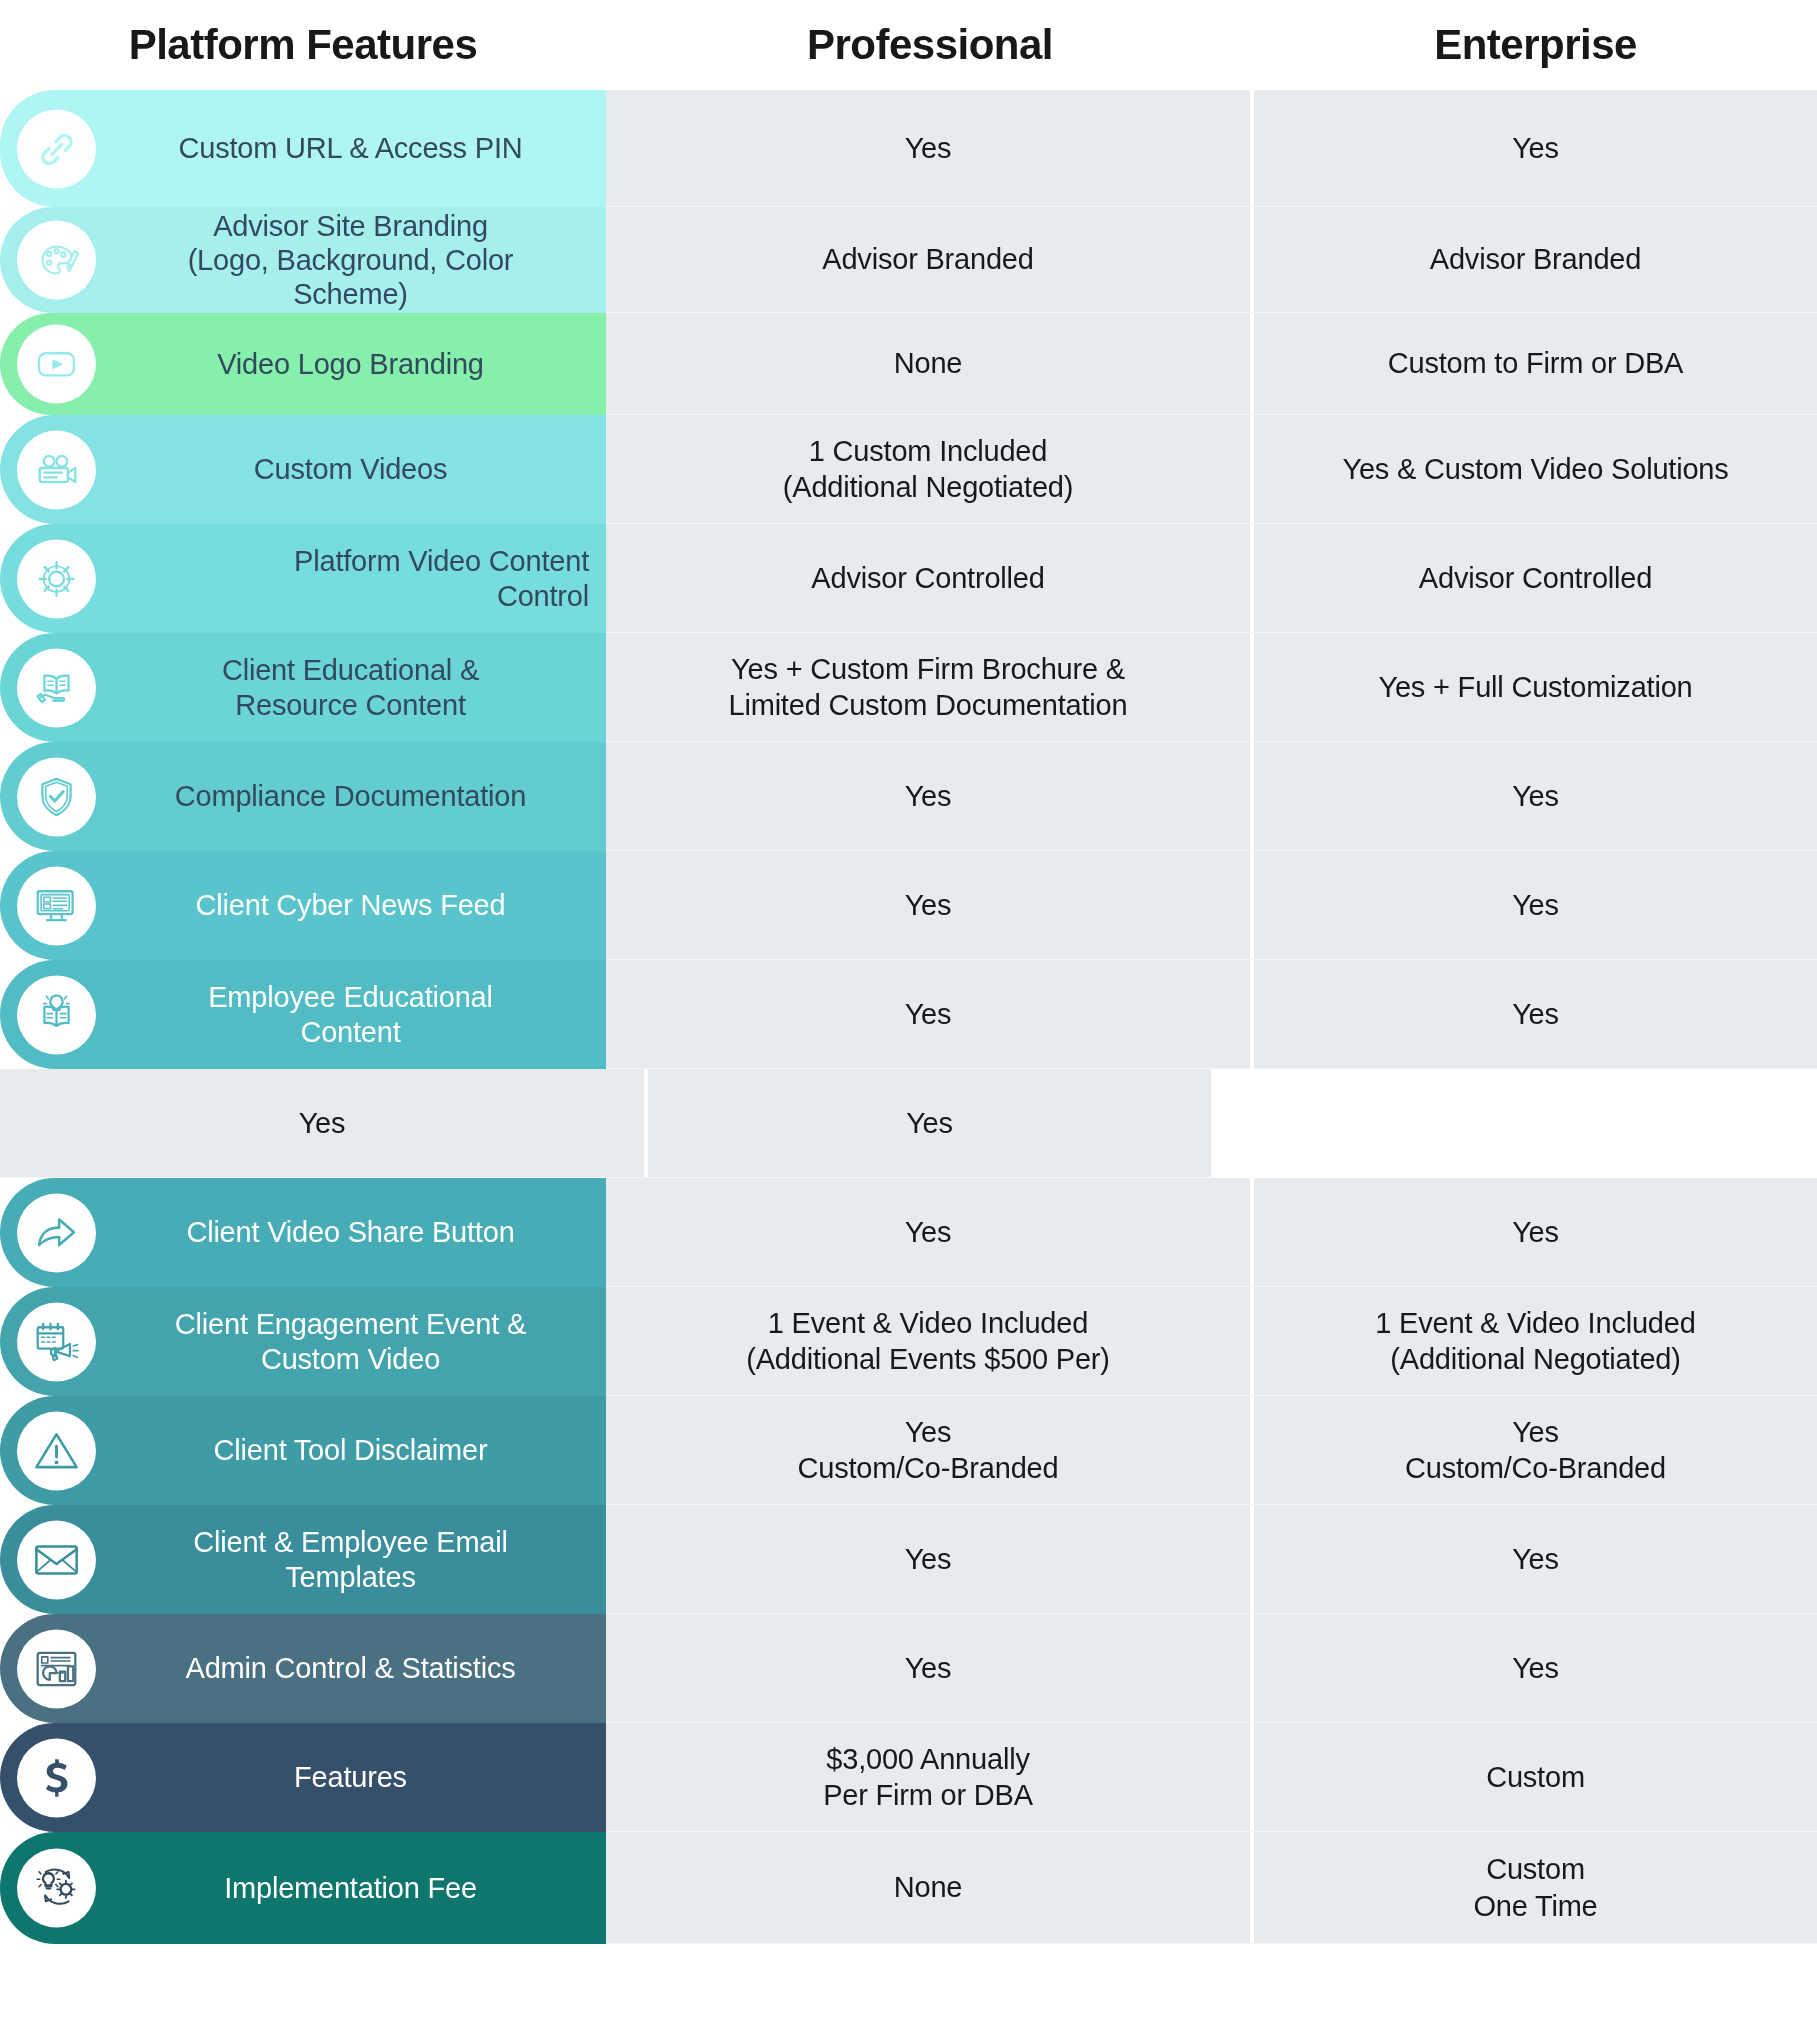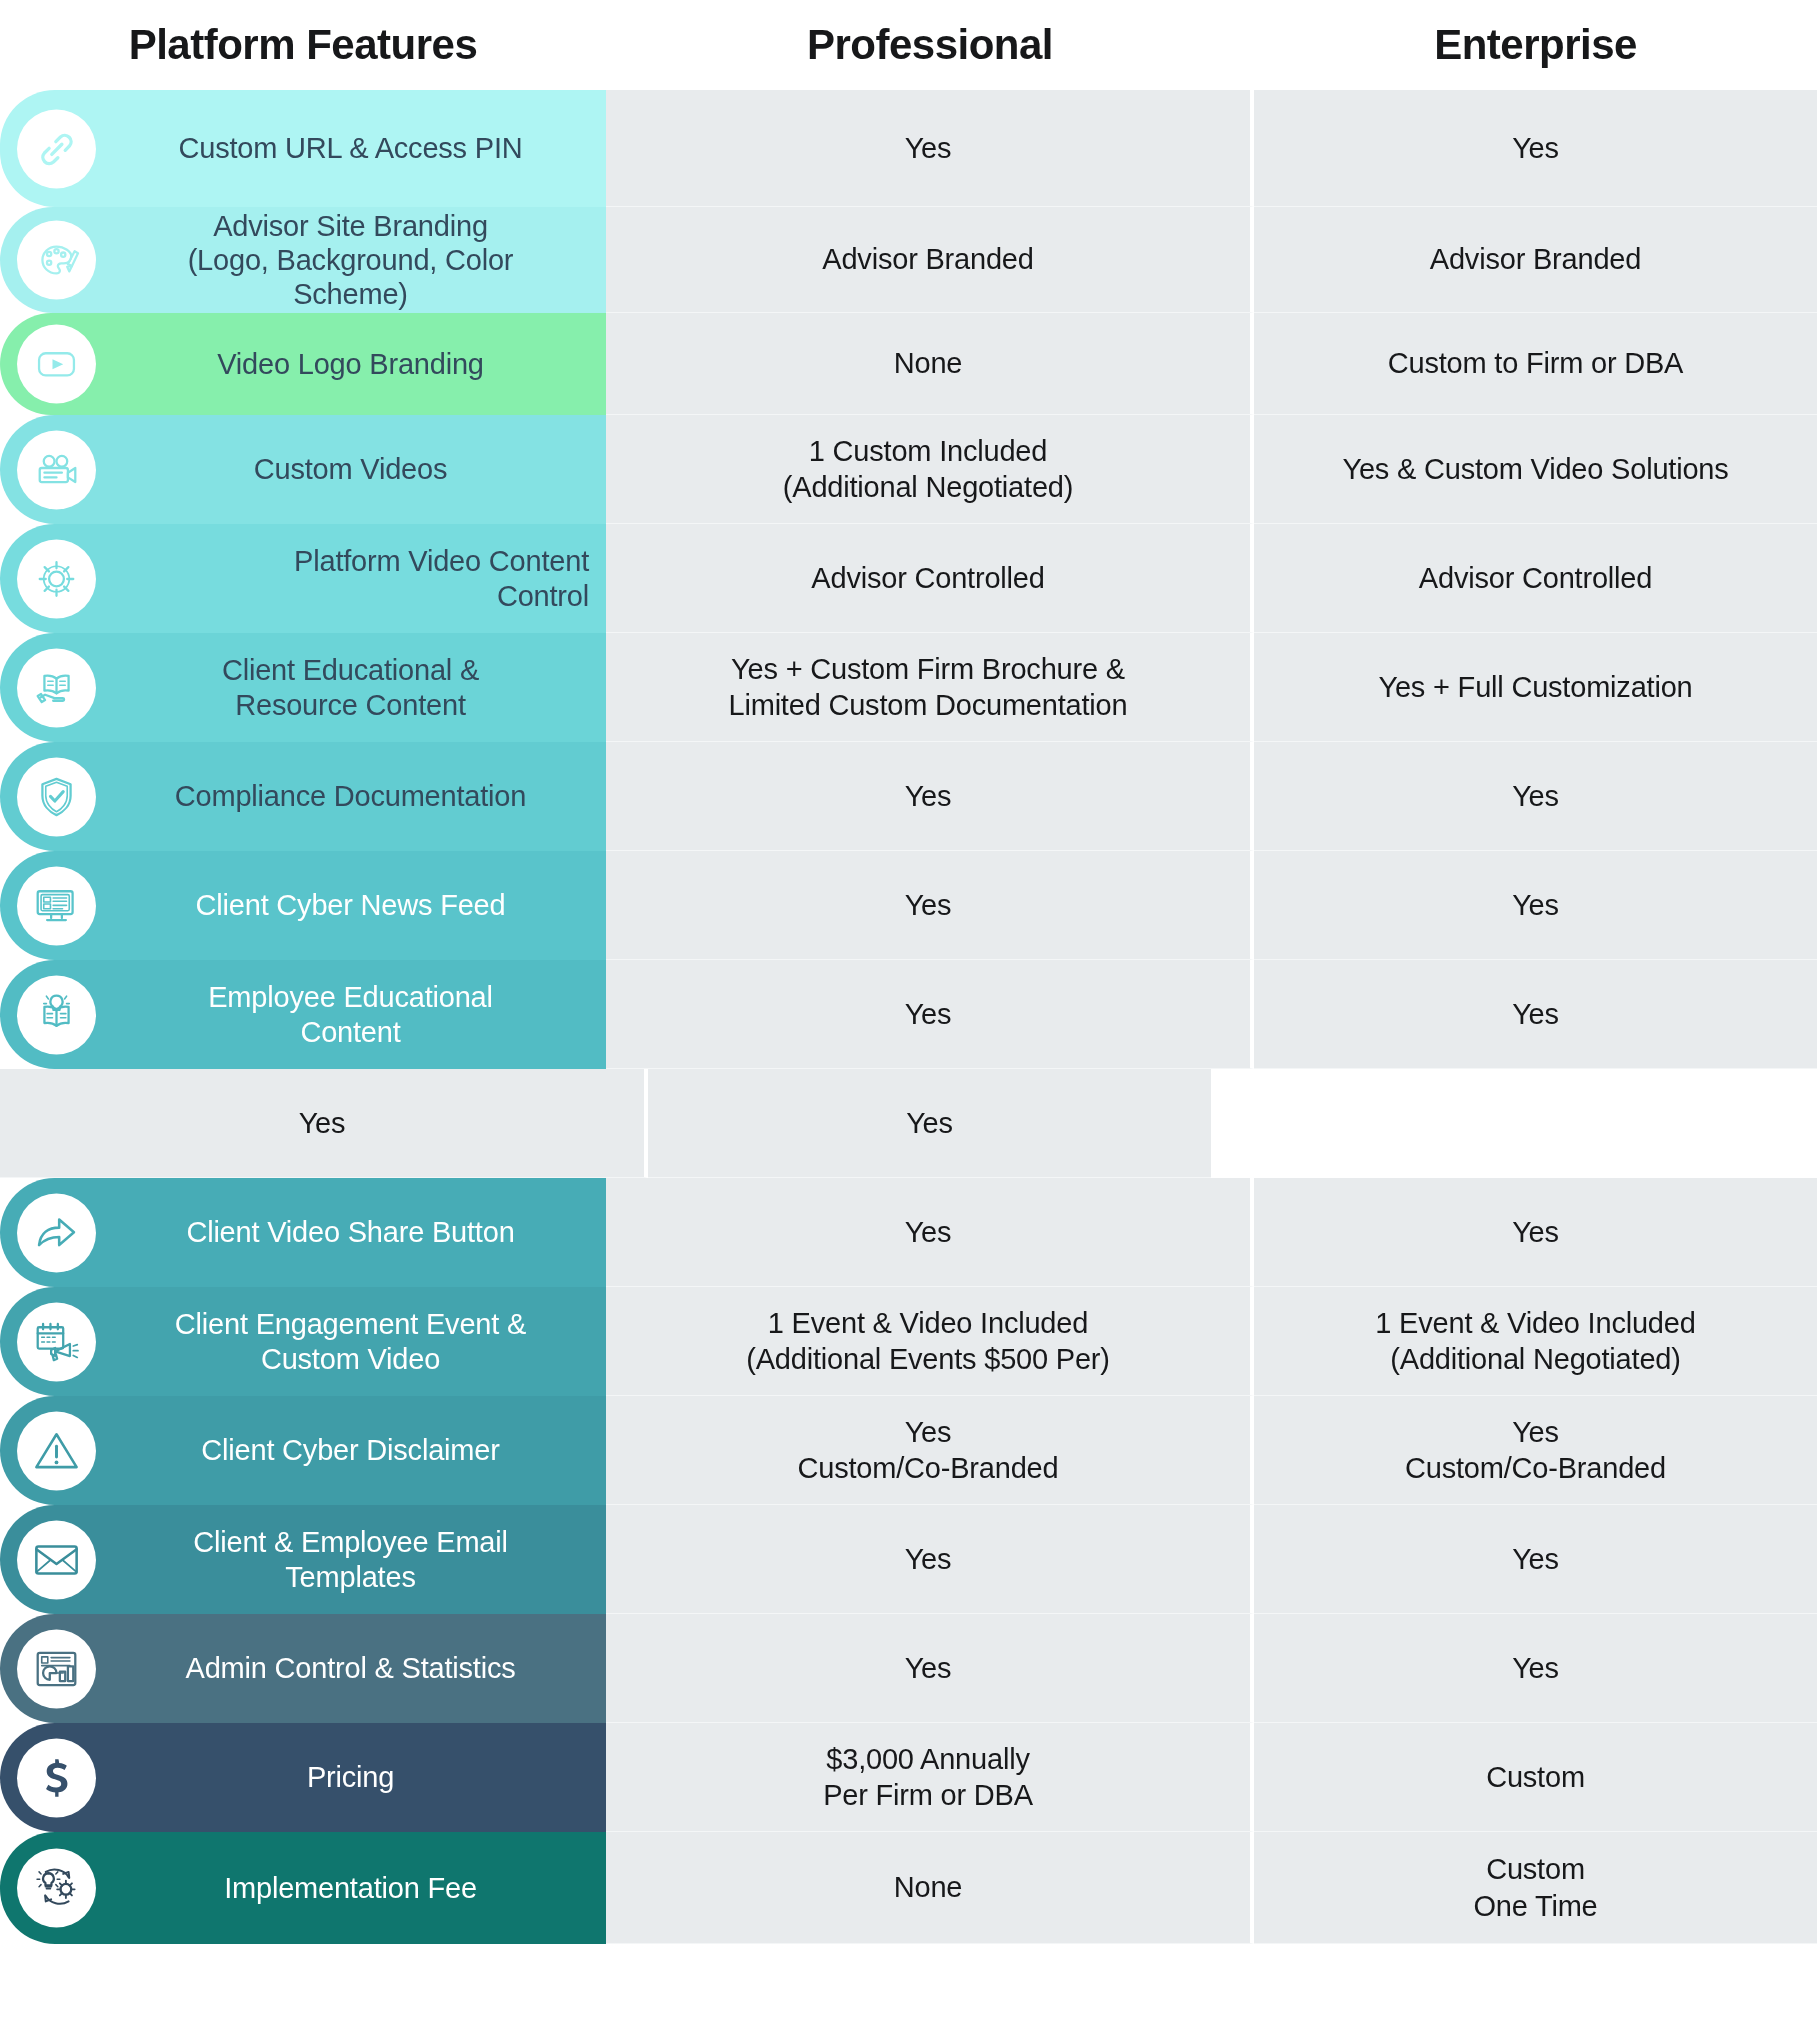--- a/index.html
+++ b/index.html
@@ -310,21 +310,21 @@
       </div>
       <div class="row" style="height: 109px;">
         <div class="feat light" style="background: rgb(63, 156, 167);">
           <span class="badge">
             <svg viewBox="0 0 76 76" aria-hidden="true">
               <path style="fill:none;stroke:#3F9CA7;stroke-width:3.4;stroke-linecap:round;stroke-linejoin:round;stroke-width:3.8" d="M38 13L8 62h60z"></path>
               <path style="fill:none;stroke:#3F9CA7;stroke-width:3.4;stroke-linecap:round;stroke-linejoin:round;stroke-width:4.4" d="M38 31v16"></path>
               <circle style="fill:#3F9CA7;stroke:none" cx="38" cy="55" r="2.8"></circle>
             </svg>
           </span>
-          <span class="feat-label" style="white-space: pre-line;">Client Cyber Disclaimer</span>
+          <span class="feat-label" style="white-space: pre-line;">Client Tool Disclaimer</span>
         </div>
         <div class="val val-pro">
           <span class="val-txt">Yes
 Custom/Co-Branded</span>
         </div>
         <div class="val val-ent">
           <span class="val-txt">Yes
 Custom/Co-Branded</span>
         </div>
       </div>
@@ -369,21 +369,21 @@
           <span class="val-txt">Yes</span>
         </div>
       </div>
       <div class="row" style="height: 109px;">
         <div class="feat light" style="background: rgb(54, 80, 107);">
           <span class="badge">
             <svg viewBox="0 0 76 76" aria-hidden="true">
               <path style="fill:#36506B;stroke:none" d="M41 10h-5v5.6c-8 .9-12.6 5.8-12.6 12.2 0 7.4 5.7 10.4 13.2 12.6 6 1.8 8.4 3.3 8.4 6.6 0 3.1-2.8 5.3-7.6 5.3-5 0-9-2-11.6-4.2l-3.4 6.4c3 2.6 7.6 4.5 13.6 5V66h5v-6.6c8.6-.9 13.3-6 13.3-12.8 0-7.5-5.6-10.6-13.6-12.9-5.8-1.7-8-3.2-8-6.2 0-2.8 2.4-4.9 6.9-4.9 4.4 0 8 1.6 10.5 3.4l3.3-6.3c-2.7-2-6.4-3.5-11.4-4z"></path>
             </svg>
           </span>
-          <span class="feat-label" style="white-space: pre-line;">Pricing</span>
+          <span class="feat-label" style="white-space: pre-line;">Features</span>
         </div>
         <div class="val val-pro">
           <span class="val-txt">$3,000 Annually
 Per Firm or DBA</span>
         </div>
         <div class="val val-ent">
           <span class="val-txt">Custom</span>
         </div>
       </div>
       <div class="row" style="height: 112px;">

